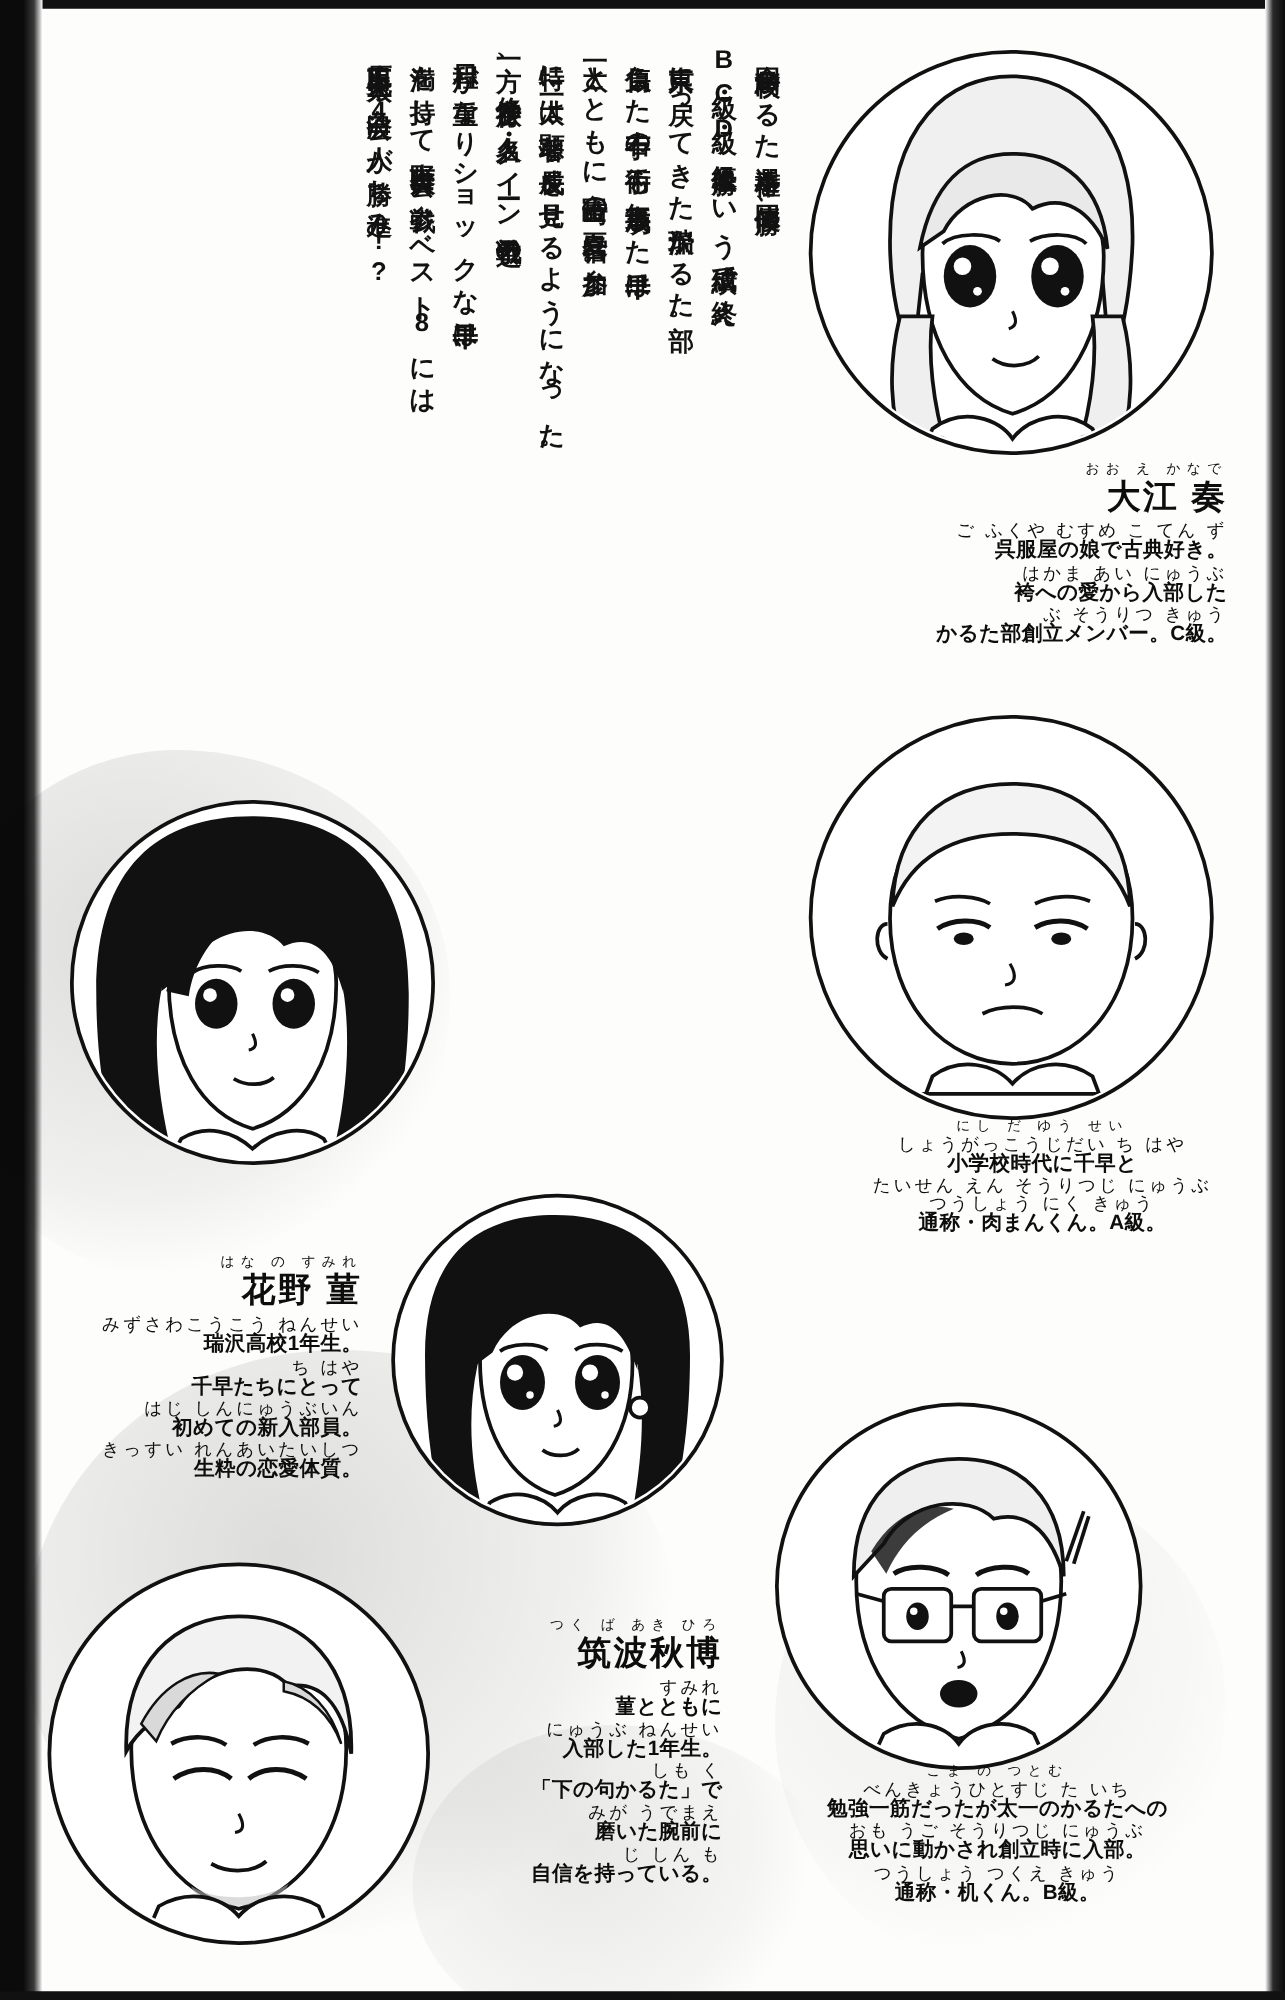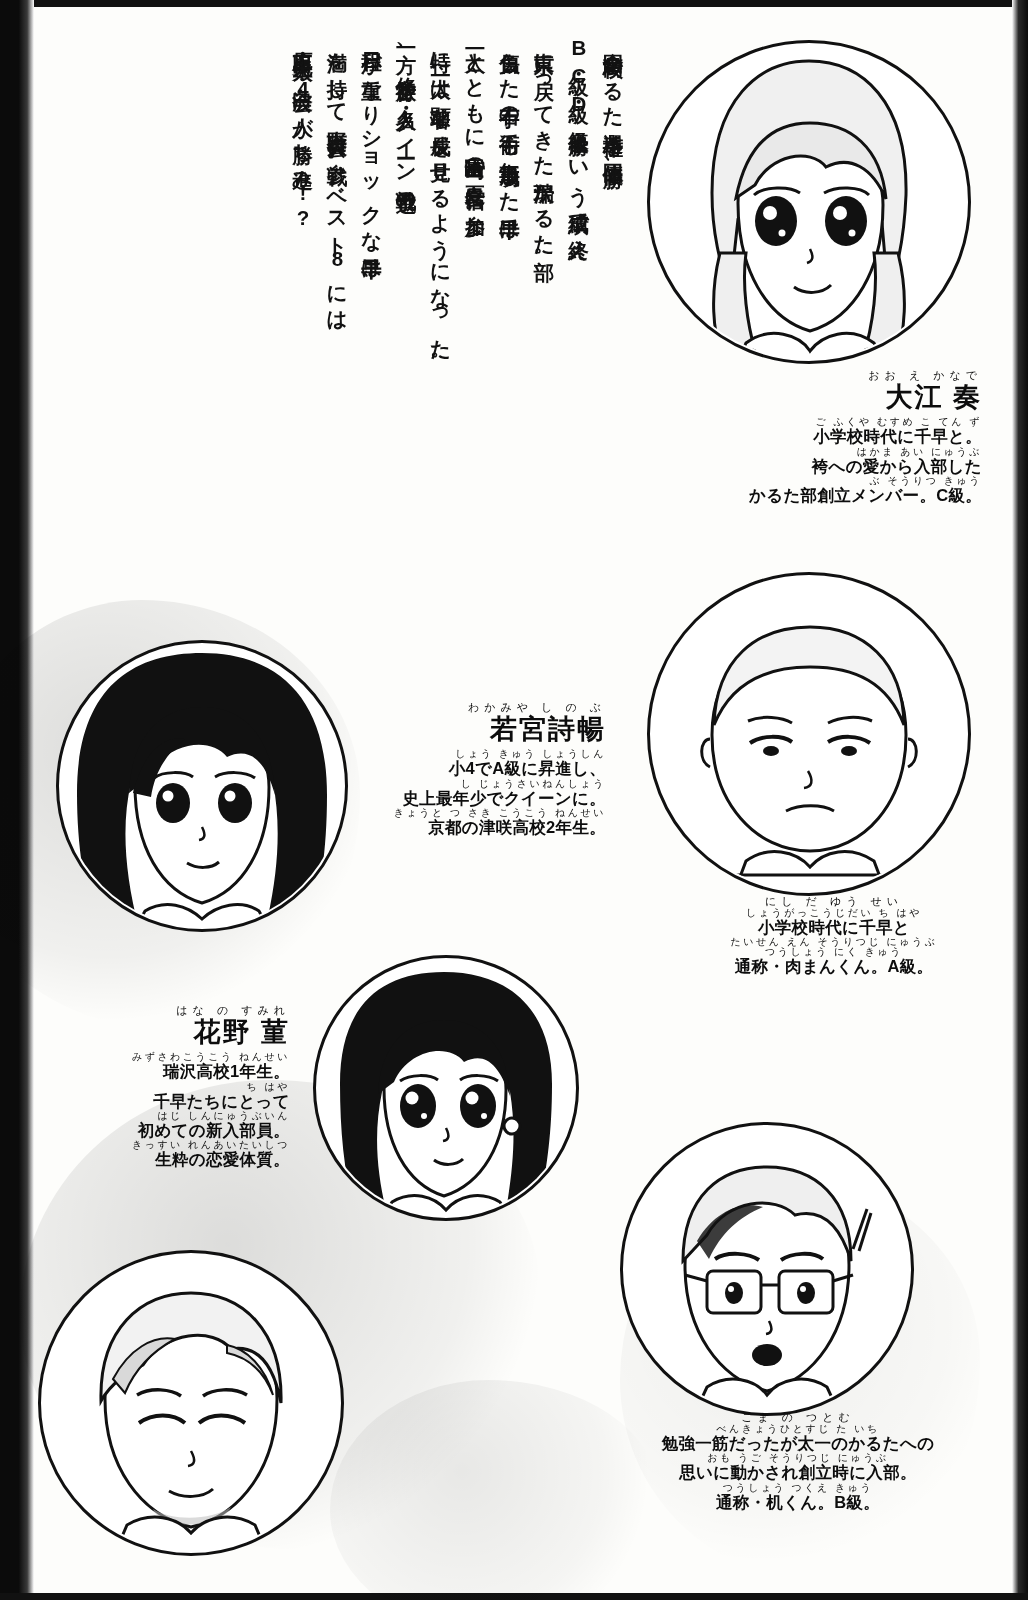--- a/index.html
+++ b/index.html
@@ -100,21 +100,21 @@
     margin-bottom: 4px;
   }
   .desc-line {
     font-size: 16.5px;
     font-weight: 700;
     line-height: 1.18;
     letter-spacing: .3px;
     white-space: nowrap;
   }
   .desc-ruby {
-    font-size: 10px;
+    font-size: 14px;
     font-weight: 400;
     letter-spacing: 2.5px;
     line-height: 1.0;
     white-space: nowrap;
   }
 </style>
 </head>
 <body>
 
 <div id="page">
@@ -174,21 +174,21 @@
         <path d="M144 244 C155 252 172 251 181 242" stroke="#111" stroke-width="3" fill="none"></path>
 
         <path d="M96 300 C120 282 150 292 160 308 C172 292 200 282 224 300 L232 318 L88 318 Z" fill="#fff" stroke="#111" stroke-width="3"></path>
       </g>
     </svg>
   </div>
   <div class="char-text center" style="left:630px; top:370px; width:352px;text-align:right;">
     <div class="furigana">おお え  かなで</div>
     <div class="char-name">大江 奏</div>
     <div class="desc-ruby">ご ふくや むすめ こ てん ず</div>
-    <div class="desc-line">小学校時代に千早と。</div>
+    <div class="desc-line">呉服屋の娘で古典好き。</div>
     <div class="desc-ruby">はかま あい にゅうぶ</div>
     <div class="desc-line">袴への愛から入部した</div>
     <div class="desc-ruby">ぶ そうりつ きゅう</div>
     <div class="desc-line">かるた部創立メンバー。C級。</div>
   </div>
 
   <div class="char-portrait" style="left:647px; top:572px; width:318px; height:318px;">
     <svg viewBox="0 0 318 318" width="318" height="318">
       <defs>
           <clipPath id="clipB">
@@ -253,30 +253,20 @@
         <circle cx="171" cy="153" r="5.5" fill="#fff"></circle>
         <path d="M95 135 C104 128 126 128 134 134" stroke="#111" stroke-width="3" fill="none"></path>
         <path d="M156 134 C166 128 186 128 196 135" stroke="#111" stroke-width="3" fill="none"></path>
 
         <path d="M143 184 C147 192 146 196 140 197" stroke="#111" stroke-width="2.5" fill="none"></path>
         <path d="M128 220 C138 226 152 226 160 219" stroke="#111" stroke-width="3" fill="none"></path>
 
         <path d="M86 268 C106 256 128 262 143 276 C158 262 182 256 200 268 L210 286 L76 286 Z" fill="#fff" stroke="#111" stroke-width="3"></path>
       </g>
     </svg>
-  </div>
-  <div class="char-text right" style="left:330px; top:702px; width:276px;">
-    <div class="furigana">わかみや し の ぶ</div>
-    <div class="char-name">若宮詩暢</div>
-    <div class="desc-ruby">しょう きゅう しょうしん</div>
-    <div class="desc-line">小4でA級に昇進し、</div>
-    <div class="desc-ruby">し じょうさいねんしょう</div>
-    <div class="desc-line">史上最年少でクイーンに。</div>
-    <div class="desc-ruby">きょうと つ さき こうこう ねんせい</div>
-    <div class="desc-line">京都の津咲高校2年生。</div>
   </div>
 
   <div class="char-portrait" style="left:313px; top:955px; width:260px; height:260px;">
     <svg viewBox="0 0 260 260" width="260" height="260">
       <defs>
           <clipPath id="clipD">
             <circle cx="130" cy="130" r="128"></circle>
           </clipPath>
         </defs>
       <g clip-path="url(#clipD)">
@@ -392,14 +382,28 @@
 
         <path d="M150 198 C155 207 154 212 147 213" stroke="#111" stroke-width="2.5" fill="none"></path>
         <path d="M128 238 C142 246 162 245 172 236" stroke="#111" stroke-width="3" fill="none"></path>
 
         <path d="M112 256 C130 268 170 268 190 254 C180 276 120 278 112 256 Z" fill="#bdbdbd" opacity=".55"></path>
 
         <path d="M86 272 C110 258 136 264 150 280 C164 264 190 258 214 272 L226 300 L74 300 Z" fill="#fff" stroke="#111" stroke-width="3"></path>
       </g>
     </svg>
   </div>
+  <div class="char-text right" style="left:330px; top:1295px; width:248px;">
+    <div class="furigana">つく ば あき ひろ</div>
+    <div class="char-name">筑波秋博</div>
+    <div class="desc-ruby">すみれ</div>
+    <div class="desc-line">菫とともに</div>
+    <div class="desc-ruby">にゅうぶ ねんせい</div>
+    <div class="desc-line">入部した1年生。</div>
+    <div class="desc-ruby">しも く</div>
+    <div class="desc-line">「下の句かるた」で</div>
+    <div class="desc-ruby">みが うでまえ</div>
+    <div class="desc-line">磨いた腕前に</div>
+    <div class="desc-ruby">じ しん も</div>
+    <div class="desc-line">自信を持っている。</div>
+  </div>
 
 </div>
 
 </body></html>

